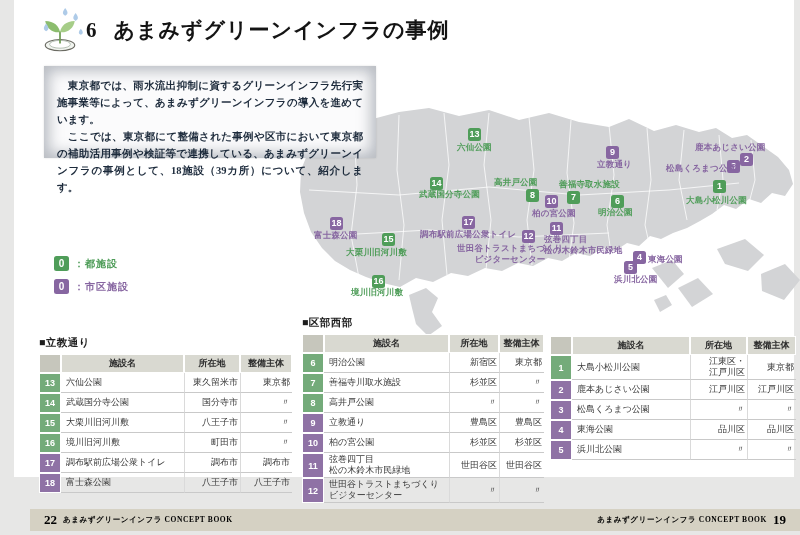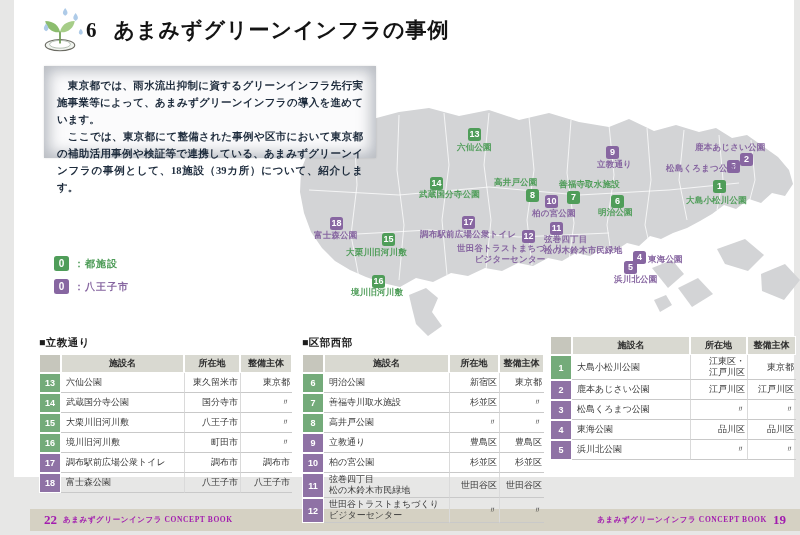--- a/index.html
+++ b/index.html
@@ -60,21 +60,21 @@
   .tbl td.ct{border-bottom:1px solid #c9c9c9;border-left:1px solid #dadada;
              text-align:right;line-height:11px;}
   .tbl td span{display:block;}
   .t1 .c0,.t2 .c0,.t3 .c0{width:22px;}
   .t1 .c1{width:123px;} .t1 .c2{width:56px;} .t1 .c3{width:52px;}
   .t2 .c1{width:125px;} .t2 .c2{width:50px;} .t2 .c3{width:45px;}
   .t3 .c1{width:118px;} .t3 .c2{width:57px;} .t3 .c3{width:49px;}
 
   
   .foot{position:absolute;top:509px;height:22px;background:var(--footer_beige,#d5d1c3);
-        display:flex;align-items:center;font-family:"Liberation Serif",serif;color:#a21caf;}
+        display:flex;align-items:center;font-family:"Liberation Serif",serif;color:#000000;}
   .foot.l{left:16px;width:381px;padding-left:8px;}
   .foot.r{left:399px;width:379px;justify-content:flex-end;padding-right:8px;}
   .pgnum{font-size:13px;font-weight:bold;margin:0 6px;}
   .booktitle{font-size:7.5px;letter-spacing:.6px;font-weight:bold;}
 </style>
 </head>
 <body>
 
 <div id="page">
 
@@ -181,21 +181,21 @@
     <p>　ここでは、東京都にて整備された事例や区市において東京都の補助活用事例や検証等で連携している、あまみずグリーンインフラの事例として、18施設（39カ所）について、紹介します。</p>
   </div>
 
   <div class="legend">
     <div class="lg-row">
       <span class="mk g">0</span>
       <span class="lg-label g">：都施設</span>
     </div>
     <div class="lg-row">
       <span class="mk p">0</span>
-      <span class="lg-label p">：八王子市</span>
+      <span class="lg-label p">：市区施設</span>
     </div>
   </div>
 
   <div class="tblwrap" style="left:25px;top:336px;width:253px">
     <div class="ttl">■立教通り</div>
     <table class="tbl t1">
       <colgroup>
           <col class="c0">
           <col class="c1">
           <col class="c2">
@@ -243,21 +243,21 @@
         <tr>
           <td class="num p">18</td>
           <td class="nm">富士森公園</td>
           <td class="ct">八王子市</td>
           <td class="ct">八王子市</td>
         </tr>
       </tbody>
     </table>
   </div>
 
-  <div class="tblwrap" style="left:288px;top:336px;width:242px">
+  <div class="tblwrap" style="left:288px;top:316px;width:242px">
     <div class="ttl">■区部西部</div>
     <table class="tbl t2">
       <colgroup>
           <col class="c0">
           <col class="c1">
           <col class="c2">
           <col class="c3">
         </colgroup>
       <thead>
         <tr>

